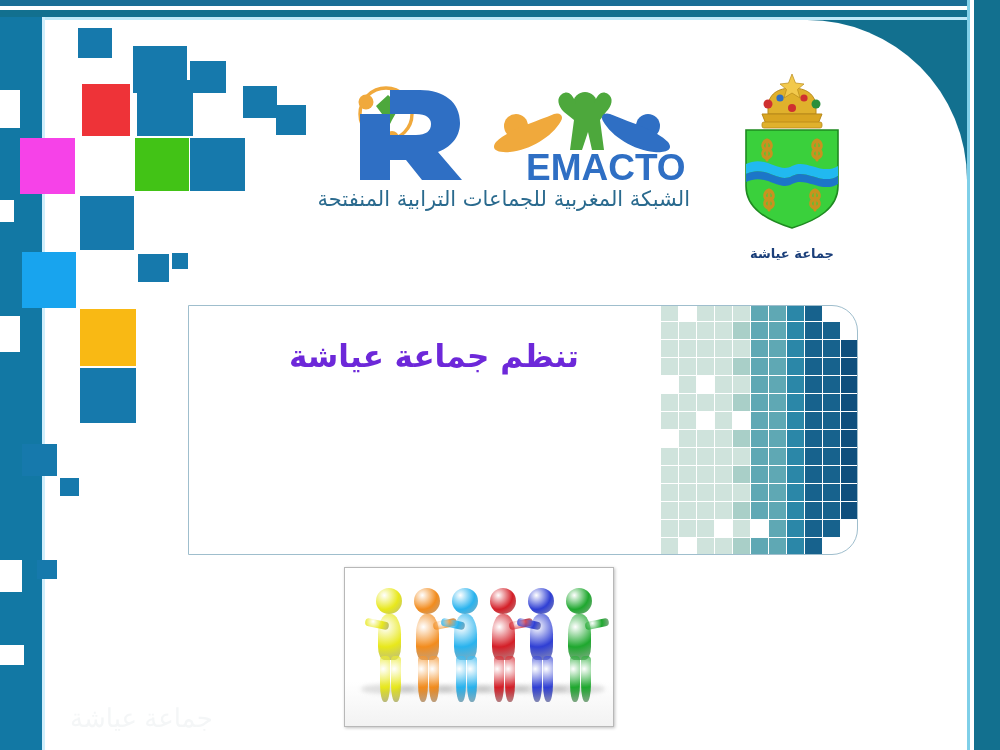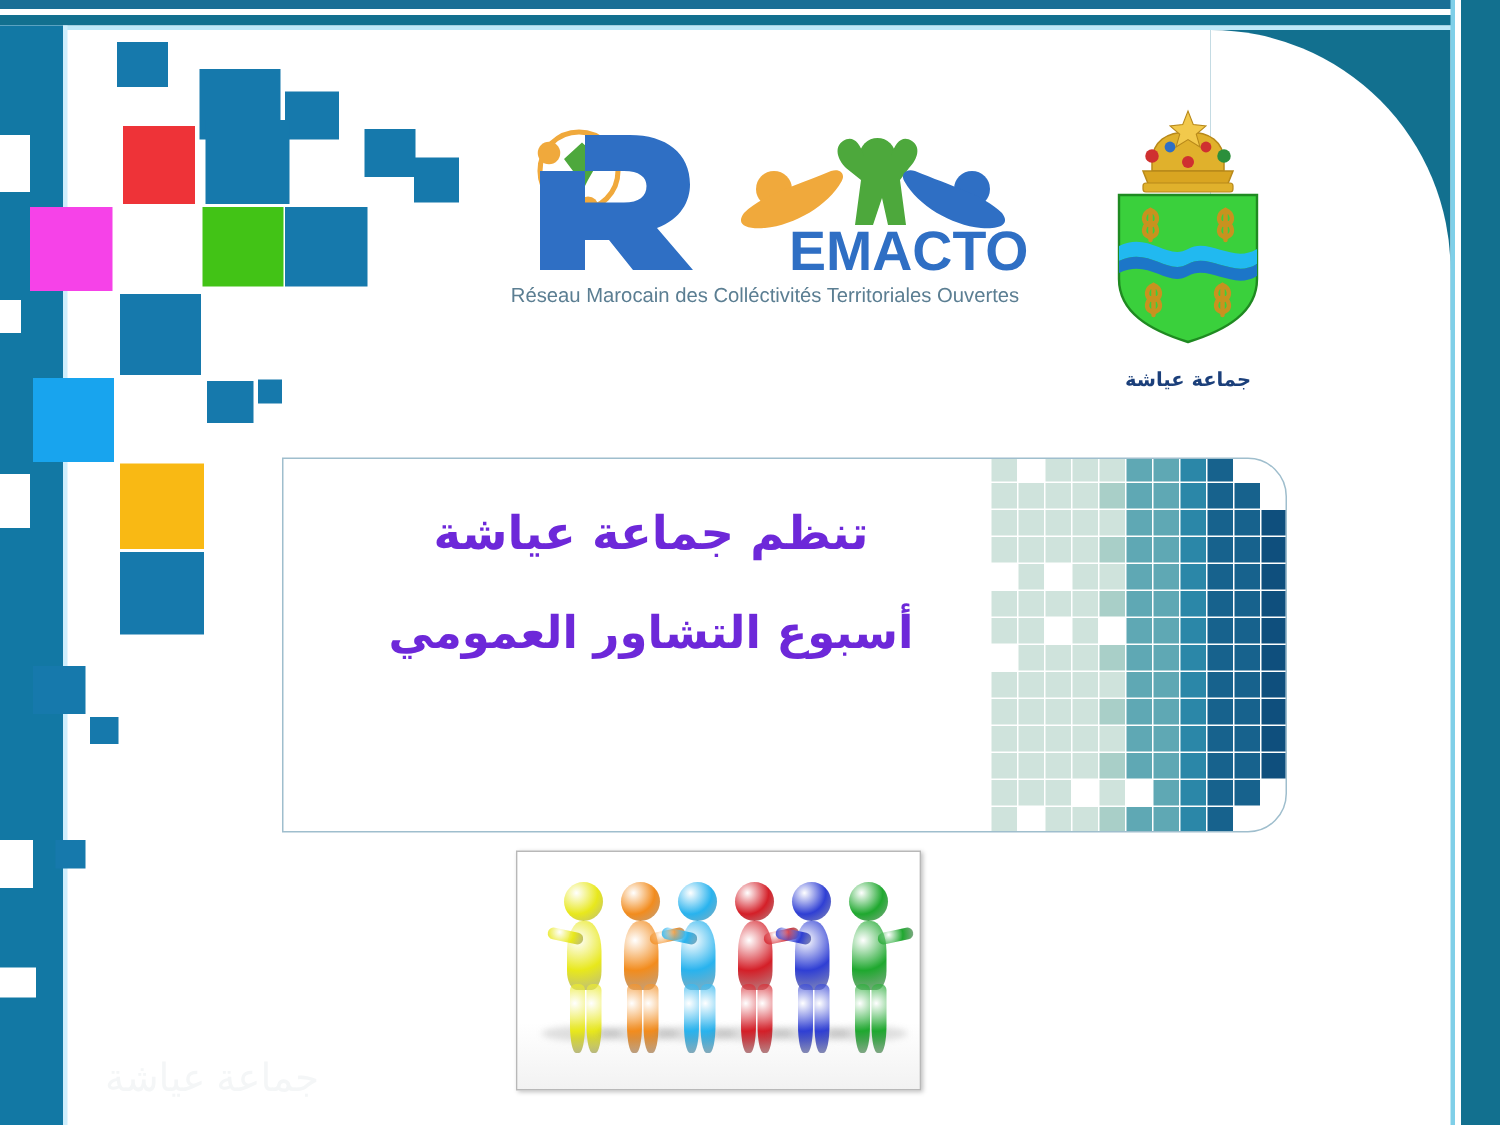--- a/index.html
+++ b/index.html
@@ -245,21 +245,21 @@
 
         <g fill="#2f6fc4">
           <circle cx="318" cy="46" r="12"></circle>
           <path d="M338 62 C326 50 304 44 280 34 C274 32 270 36 273 41
                    C282 57 304 70 324 72 C336 73 344 70 338 62 Z"></path>
         </g>
 
         <text x="196" y="100" font-family="Liberation Sans, sans-serif" font-size="37" font-weight="bold" fill="#2f6fc4">EMACTO</text>
       </svg>
     </div>
-    <div class="remacto-sub-fr">Réseau Marocain des Colléctivités Territoriales Ouvertes</div>
+    <div class="remacto-sub-ar">الشبكة المغربية للجماعات الترابية المنفتحة</div>
   </div>
 
   <div class="arms">
     <svg width="140" height="172" viewBox="0 0 140 172">
 
       <g>
         <path d="M46 40 C46 26 56 20 70 20 C84 20 94 26 94 40 L94 46 L46 46 Z" fill="#e0b12c" stroke="#b8891a" stroke-width="1"></path>
         <path d="M40 46 L100 46 L96 56 L44 56 Z" fill="#d9a521" stroke="#b8891a" stroke-width="1"></path>
         <path d="M70 6 L73.5 15 L82 16 L75.5 21.5 L78 30 L70 25 L62 30 L64.5 21.5 L58 16 L66.5 15 Z" fill="#f2c94c" stroke="#b8891a" stroke-width=".7"></path>
         <circle cx="46" cy="36" r="4.5" fill="#cf3030"></circle>
@@ -431,21 +431,20 @@
         <div class="amq" style="left: 40px; top: 232px; width: 16.5px; height: 16.5px; background: rgb(207, 227, 220);"></div>
         <div class="amq" style="left: 58px; top: 232px; width: 16.5px; height: 16.5px; background: rgb(207, 227, 220);"></div>
         <div class="amq" style="left: 76px; top: 232px; width: 16.5px; height: 16.5px; background: rgb(169, 207, 200);"></div>
         <div class="amq" style="left: 94px; top: 232px; width: 16.5px; height: 16.5px; background: rgb(95, 168, 180);"></div>
         <div class="amq" style="left: 112px; top: 232px; width: 16.5px; height: 16.5px; background: rgb(95, 168, 180);"></div>
         <div class="amq" style="left: 130px; top: 232px; width: 16.5px; height: 16.5px; background: rgb(43, 135, 168);"></div>
         <div class="amq" style="left: 148px; top: 232px; width: 16.5px; height: 16.5px; background: rgb(23, 98, 141);"></div>
       </div>
     <div class="announce-lines">
       <div class="aline aline1">تنظم جماعة عياشة</div>
-      <div class="aline aline2">أسبوع التشاور العمومي</div>
     </div>
   </div>
 
   <div class="people-frame">
     <div class="people-stage" id="people-stage">
         <div class="person" style="left: 22px; width: 46px; height: 118px;">
           <div class="p-shadow" style="left: -6px; width: 54px; height: 10px;"></div>
           <div class="p-head" style="left: 9px; top: 0px; width: 26px; height: 26px; background: radial-gradient(circle at 32% 28%, rgba(255, 255, 255, 0.2), rgb(232, 232, 28) 55%, rgba(0, 0, 0, 0.333) 115%);"></div>
           <div class="p-body" style="left: 11px; top: 26px; width: 23px; height: 46px; background: radial-gradient(circle at 32% 28%, rgba(255, 255, 255, 0.2), rgb(232, 232, 28) 55%, rgba(0, 0, 0, 0.333) 115%);"></div>
           <div class="p-arm" style="left: -2px; top: 32px; width: 24px; height: 8px; background: radial-gradient(circle at 32% 28%, rgba(255, 255, 255, 0.2), rgb(232, 232, 28) 55%, rgba(0, 0, 0, 0.333) 115%); transform: rotate(12deg);"></div>

